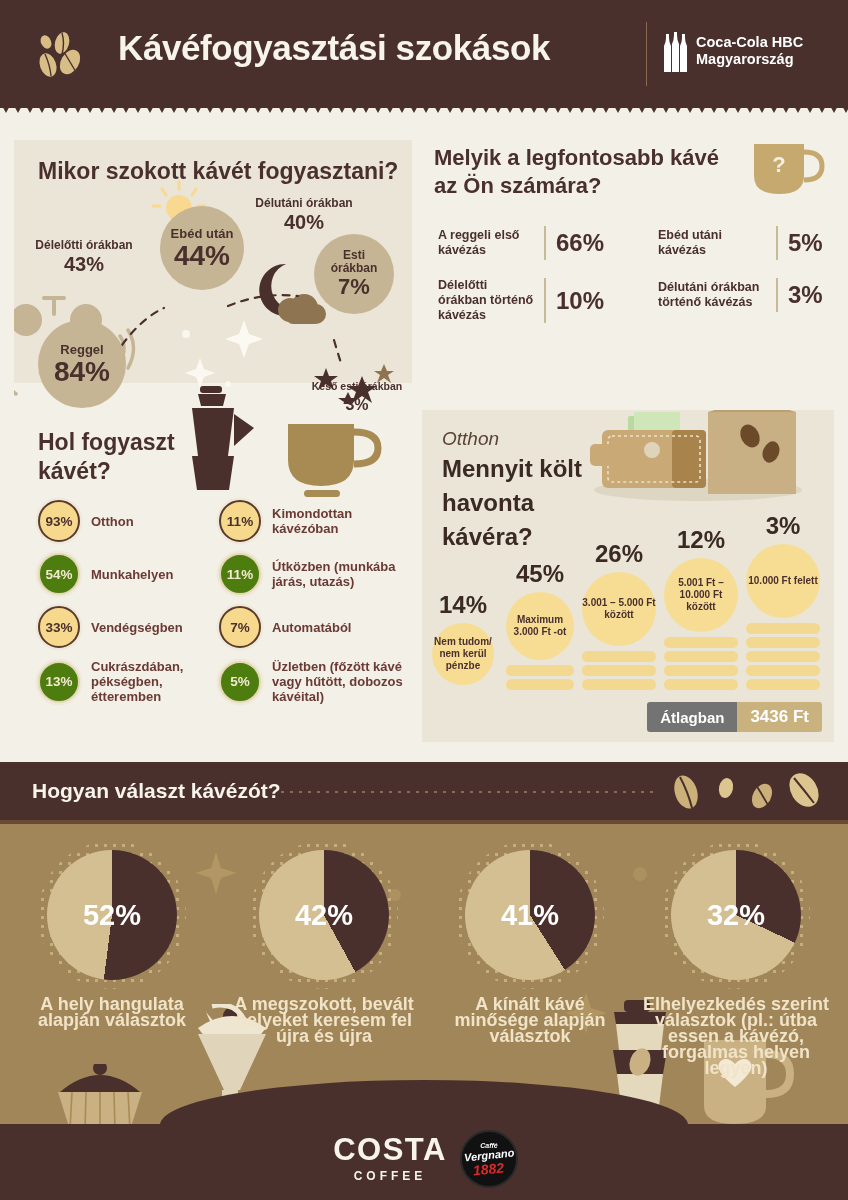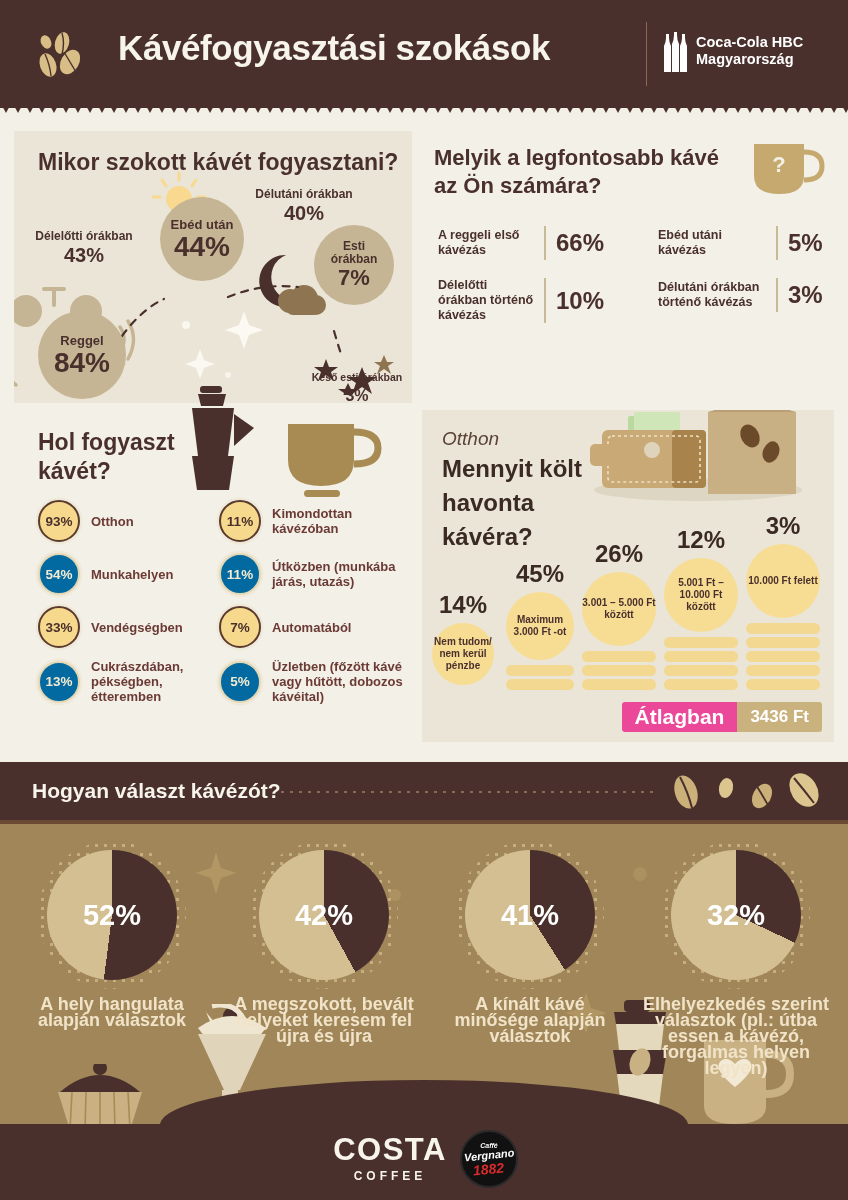--- a/index.html
+++ b/index.html
@@ -28,21 +28,21 @@
   .hdr-logo-text {
     position:absolute; left:696px; top:34px;
     color:#fff; font-size:14.5px; font-weight:bold; line-height:17px;
   }
   .saw { position:absolute; left:0; top:102px; width:848px; height:12px; }
 
   
   .panel { position:absolute; background:#eae5d6; }
 
   
-  #p1 { left:14px; top:131px; width:398px; height:272px; }
+  #p1 { left:14px; top:140px; width:398px; height:243px; }
   #p1 .ttl { position:absolute; left:24px; top:18px; font-size:23px; font-weight:bold; color:#4a302c; }
 
   
   #p2 { left:422px; top:130px; width:412px; height:272px; background:transparent; }
   #p2 .ttl { position:absolute; left:12px; top:14px; font-size:22px; font-weight:bold; color:#4a302c; line-height:28px; }
 
   
   #p3 { left:14px; top:412px; width:398px; height:330px; background:transparent; }
   #p3 .ttl { position:absolute; left:24px; top:16px; font-size:23px; font-weight:bold; color:#4a302c; line-height:29px; }
 
@@ -72,21 +72,21 @@
   .colL { position:absolute; left:16px; top:96px; width:210px; }
   .colR { position:absolute; left:236px; top:96px; width:180px; }
   .colL .slabel { width:96px; }
   .colR .slabel { width:108px; }
 
   
   .badge { width:42px; height:42px; border-radius:50%; display:flex;
            align-items:center; justify-content:center;
            font-size:13.5px; font-weight:bold; flex:0 0 42px; }
   .badge.light { background:#f7d98d; border:2.5px solid #5a3b2e; color:#4a302c; box-shadow:0 0 0 2.5px #efe9da; }
-  .badge.dark  { background:#0369a1; border:2.5px solid #e4d7b4; color:#f3ead0; box-shadow:0 0 0 2.5px #efe9da; }
+  .badge.dark  { background:#4d7c0f; border:2.5px solid #e4d7b4; color:#f3ead0; box-shadow:0 0 0 2.5px #efe9da; }
   .wrow { display:flex; align-items:center; gap:11px; margin-bottom:11px; }
   .wlab { font-size:13px; font-weight:bold; color:#6b3a34; line-height:15px; }
   .wcolL { position:absolute; left:24px; top:88px; width:175px; }
   .wcolR { position:absolute; left:205px; top:88px; width:200px; }
 
   
   #p4 .sub { position:absolute; left:20px; top:18px; font-size:19px; font-style:italic;
              color:#5a4336; font-weight:normal; }
   #p4 .ttl { position:absolute; left:20px; top:42px; font-size:24px; font-weight:bold;
              color:#3a2a22; line-height:34px; }
@@ -94,21 +94,21 @@
              align-items:center; }
   .coindisc { border-radius:50%; background:#f7dd94; display:flex; flex-direction:column;
               align-items:center; justify-content:center; text-align:center;
               color:#4a302c; font-weight:bold; position:relative; }
   .coindisc .t { font-size:10px; line-height:12px; }
   .coinpct { font-size:24px; font-weight:bold; color:#3a2a22; margin-bottom:4px; }
   .coinstack { display:flex; flex-direction:column-reverse; gap:3px; margin-top:5px; }
   .coinbar { height:11px; border-radius:6px; background:#f2d891; }
   .avg { position:absolute; right:12px; bottom:10px; display:flex; height:30px;
          border-radius:3px; overflow:hidden; }
-  .avg .a { background:#ec4899; color:#fff; font-size:21px; font-weight:bold;
+  .avg .a { background:#737373; color:#fff; font-size:15px; font-weight:bold;
             display:flex; align-items:center; padding:4px 13px; }
   .avg .b { background:#c9b27e; color:#fff; font-size:17px; font-weight:bold;
             display:flex; align-items:center; padding:0 13px; }
 
   
   .band { position:absolute; left:0; top:762px; width:848px; height:58px; background:#4a302c; }
   .band .ttl { position:absolute; left:32px; top:17px; font-size:21px; font-weight:bold; color:#f7f4ec; }
   .dots { position:absolute; left:278px; top:28px; width:380px; height:4px;
           background-image:radial-gradient(circle, #8a6a52 1.3px, transparent 1.4px);
           background-size:9px 4px; }

